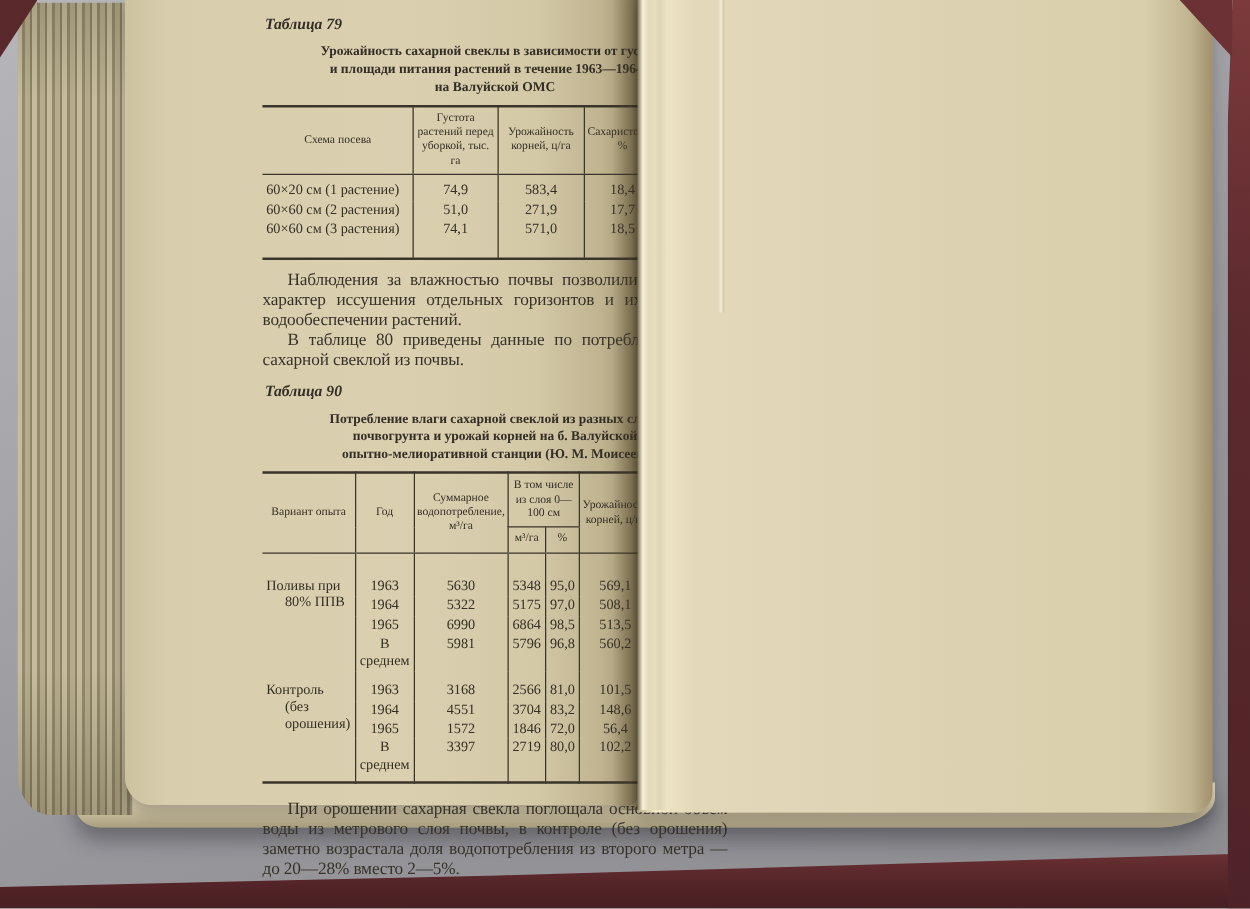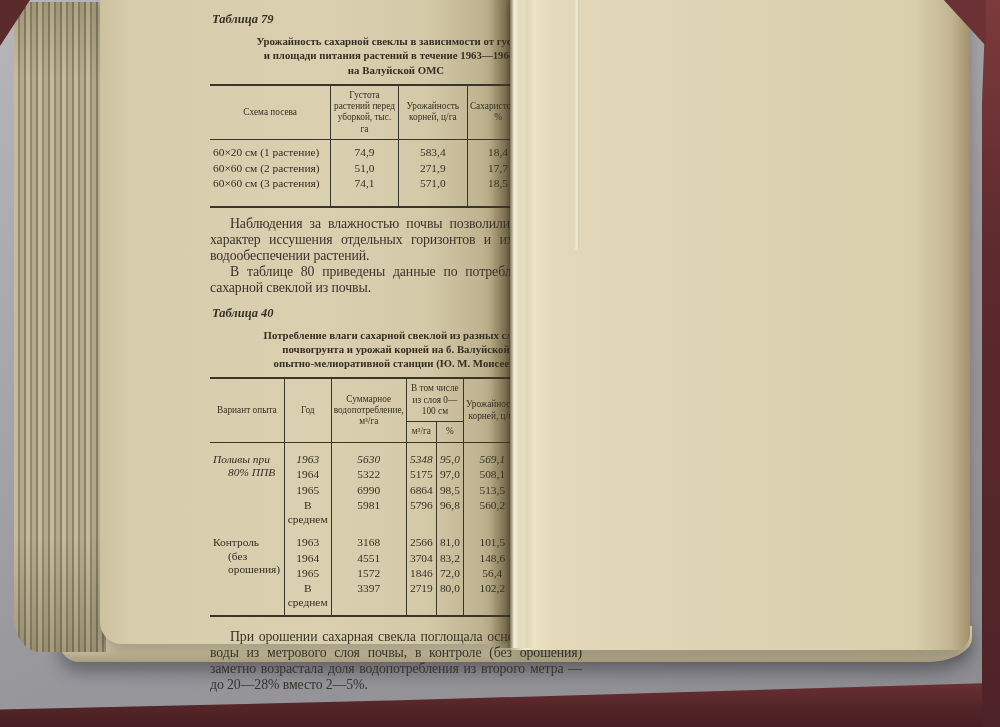--- a/index.html
+++ b/index.html
@@ -49,21 +49,21 @@
   
   .btable { width:100%; border-collapse:collapse; border-top:2.5px solid #3a352b; border-bottom:2px solid #3a352b; }
   .btable th { font-weight:normal; font-size:9.3px; line-height:1.22; vertical-align:middle;
     padding:4px 2px; border-bottom:1px solid #3a352b; }
   .btable td { font-size:11.4px; line-height:1.18; text-align:center; vertical-align:top; padding:1px 3px; }
   .bl { border-left:1px solid #3a352b; }
   .t79 td.scheme { text-align:left; padding-left:24px; text-indent:-21px; }
   .t79 tbody tr:first-child td { padding-top:6px; }
   .t79 tbody tr:last-child td { padding-bottom:16px; }
   .t80 td.variant { text-align:left; padding-left:18px; text-indent:-15px; padding-top:6px; }
-  .t80 tbody tr.first td { padding-top:10px;font-style:italic; }
+  .t80 tbody tr.first td { padding-top:20px; }
   .t80 tbody tr.gap td { padding-top:9px; }
   .t80 tbody tr.last td { padding-bottom:6px; }
   .pgnum { font-weight:normal; font-size:15px; margin-top:10px; }
   
   .crease { position:absolute; left:64px; top:0; width:6px; height:250px; pointer-events:none;
     background:linear-gradient(90deg,rgba(255,252,235,0) 0,rgba(255,252,235,.55) 50%,rgba(120,105,70,.12) 80%,rgba(120,105,70,0) 100%); }
 </style>
 </head>
 <body>
 
@@ -120,21 +120,21 @@
               <td class="bl">571,0</td>
               <td class="bl">18,5</td>
               <td class="bl">105,1</td>
             </tr>
           </tbody>
         </table>
 
         <p class="para mt8">Наблюдения за влажностью почвы позволили установить характер иссушения отдельных горизонтов и их участие в водообеспечении растений.</p>
         <p class="para">В таблице 80 приведены данные по потреблению влаги сахарной свеклой из почвы.</p>
 
-        <div class="tbl-label mt10">Таблица 40</div>
+        <div class="tbl-label mt10">Таблица 90</div>
         <div class="tbl-title">
           <div>Потребление влаги сахарной свеклой из разных слоев</div>
           <div>почвогрунта и урожай корней на б. Валуйской</div>
           <div>опытно-мелиоративной станции (Ю. М. Моисеев)</div>
         </div>
 
         <table class="btable t80">
           <colgroup>
               <col style="width:26%">
               <col style="width:13%">

